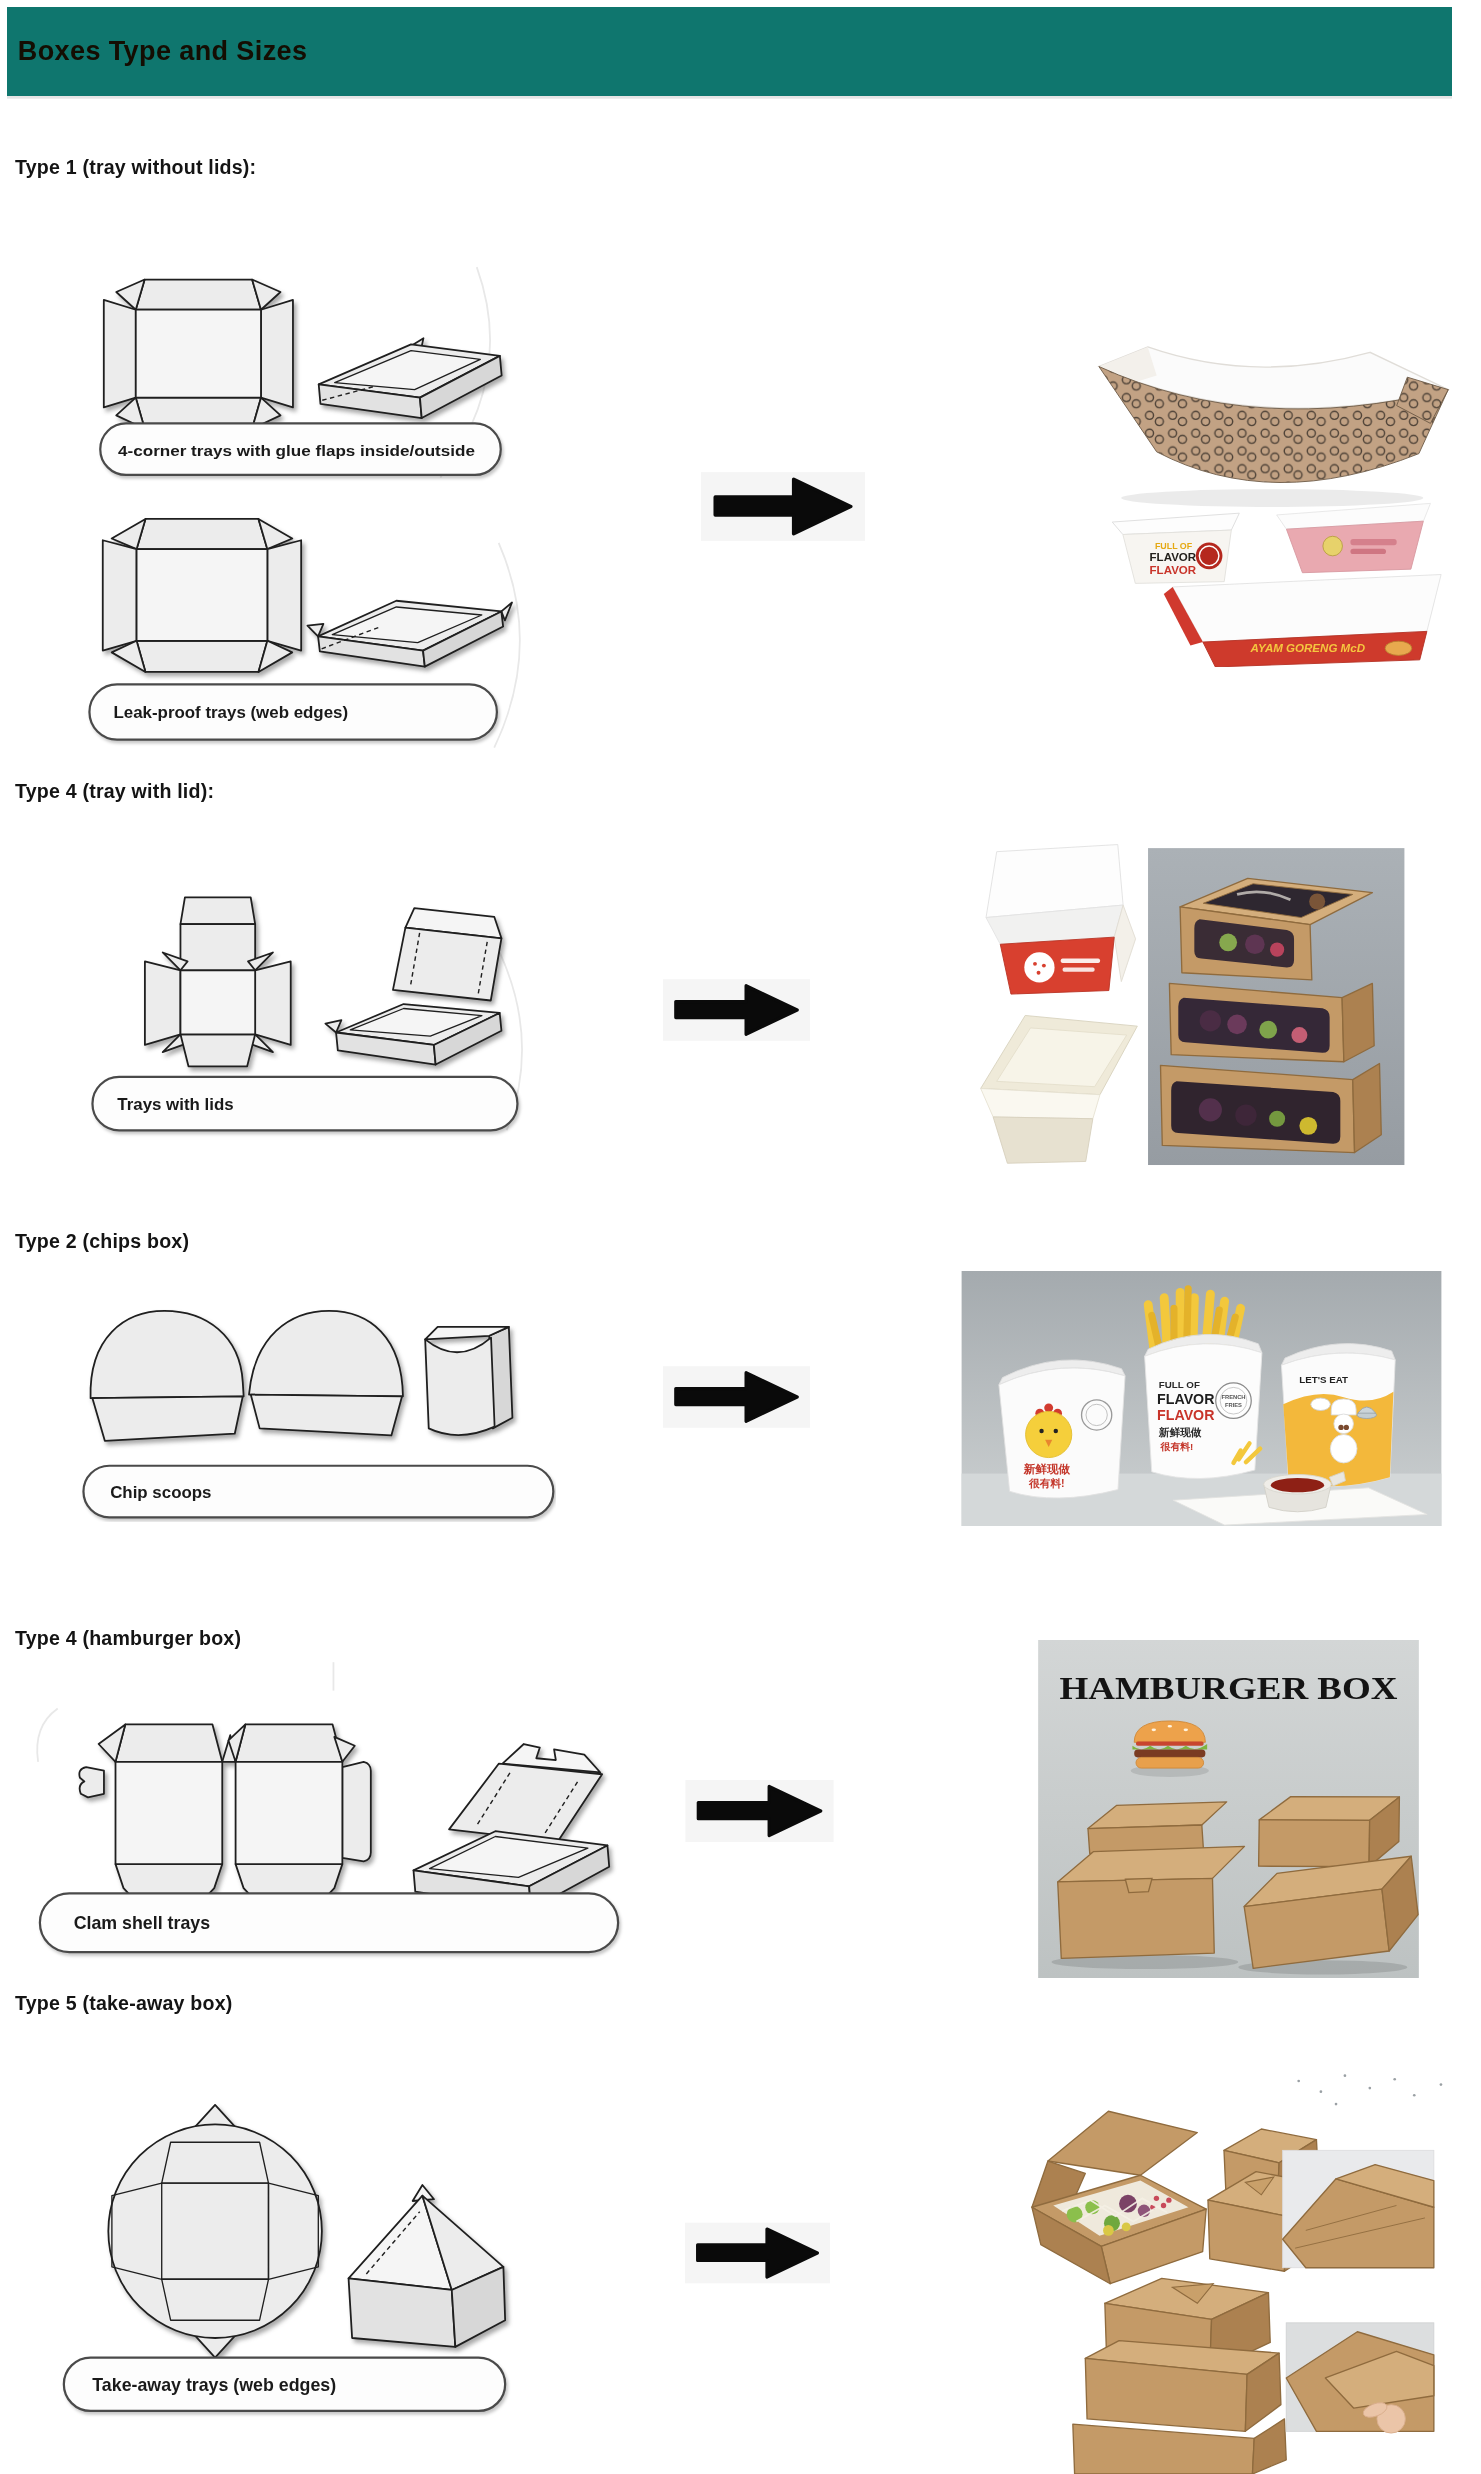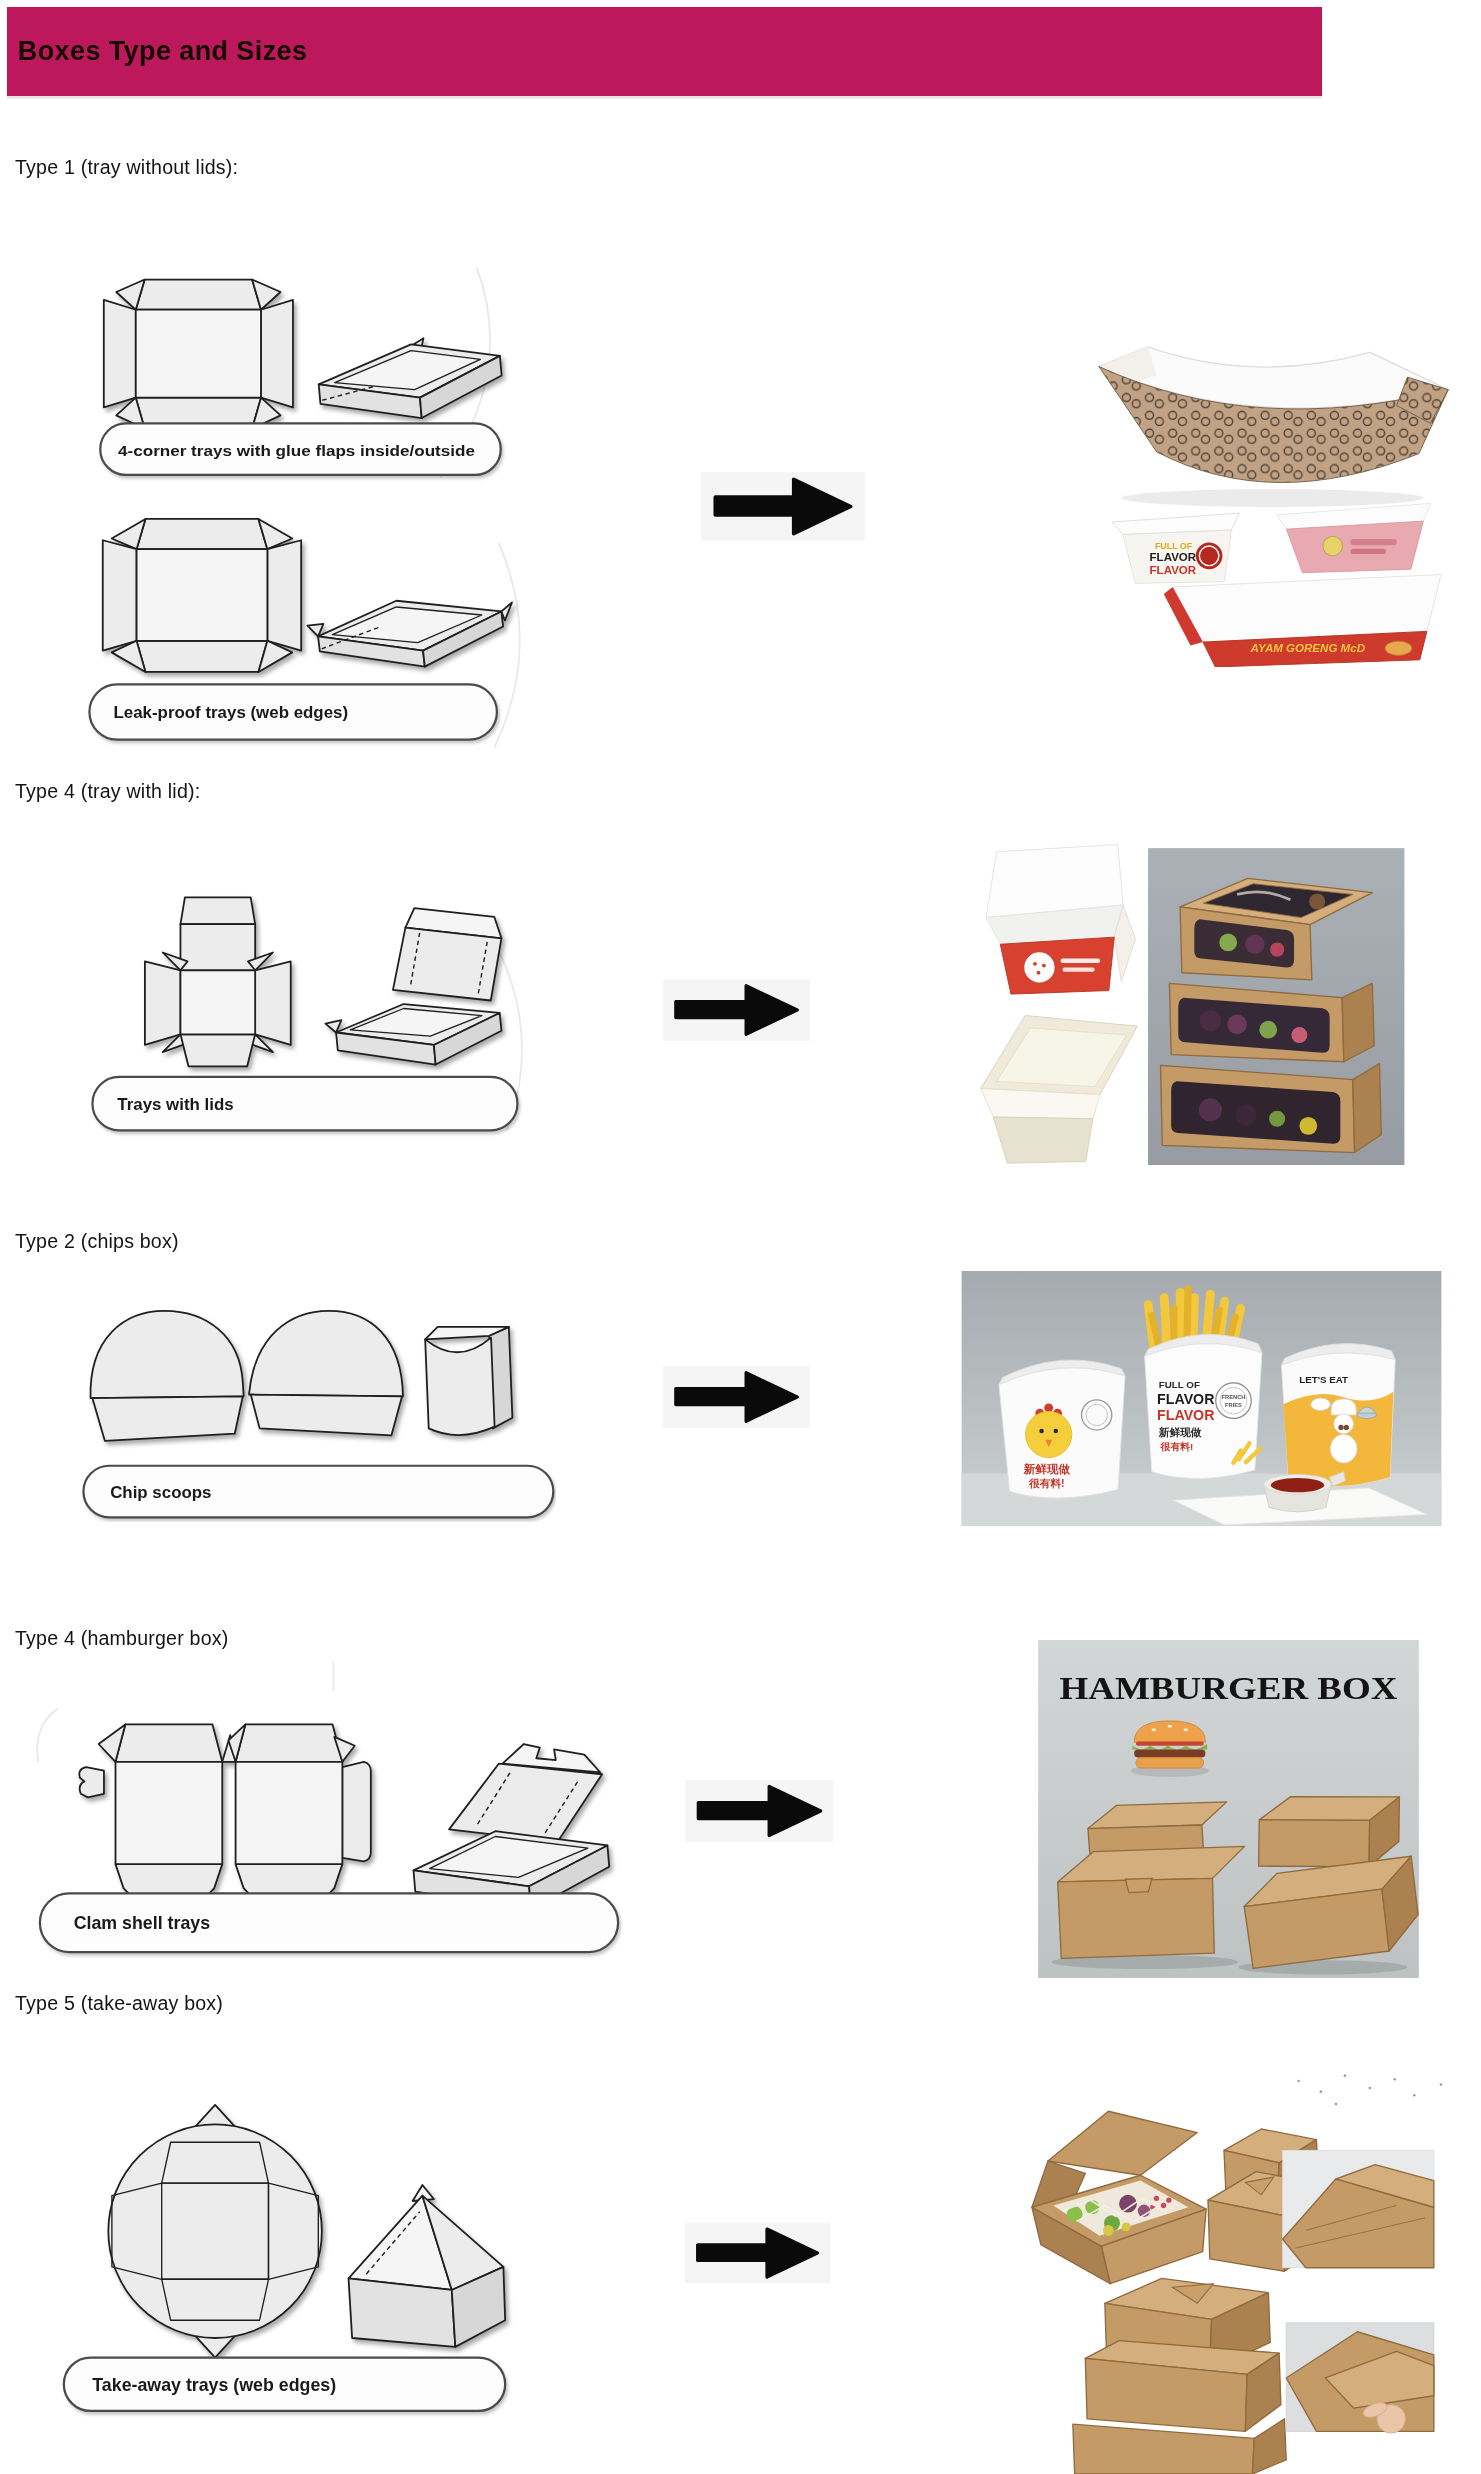--- a/index.html
+++ b/index.html
@@ -1,27 +1,27 @@
 <!DOCTYPE html>
 <html style="font-size:14.2px"><head>
 <meta charset="utf-8">
 <style>
   html,body { margin:0; padding:0; background:#ffffff; }
   .page { position:relative; width:1482px; height:2475px; background:#ffffff; overflow:hidden;
           font-family:"Liberation Sans", sans-serif; }
   .abs { position:absolute; }
 
-  .topbar { position:absolute; left:7.1px; top:7.1px; width:1315px; height:89px;
-            background:#be185d; display:flex; align-items:center;
+  .topbar { position:absolute; left:7.1px; top:7.1px; width:1445px; height:89px;
+            background:#0f766e; display:flex; align-items:center;
             box-shadow:0 2.7px 0 rgba(0,0,0,0.10); }
   .title  { margin:0; padding-left:10.7px; font-size:27px; font-weight:bold;
             color:#140D02; letter-spacing:0.4px; }
 
   .heading { position:absolute; left:15px; margin:0; font-size:19.6px; line-height:25px;
-             font-weight:normal; color:#141414; letter-spacing:0.2px; }
+             font-weight:bold; color:#141414; letter-spacing:0.2px; }
 
   
   .k   { stroke:#1F1F1F; stroke-width:2; stroke-linejoin:round; }
   .k1  { stroke:#1F1F1F; stroke-width:1.5; stroke-linejoin:round; }
   .f0  { fill:#ECECEC; }
   .f1  { fill:#F5F5F5; }
   .f2  { fill:#E2E2E2; }
   .f3  { fill:#D7D7D7; }
   .fn  { fill:none; }
   .dash { stroke:#1F1F1F; stroke-width:1.6; stroke-dasharray:5 4; fill:none; }

